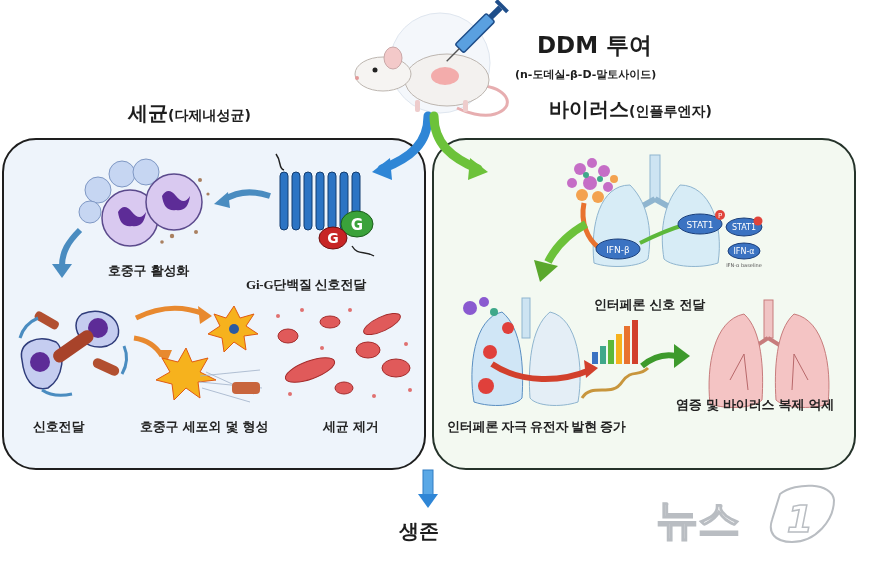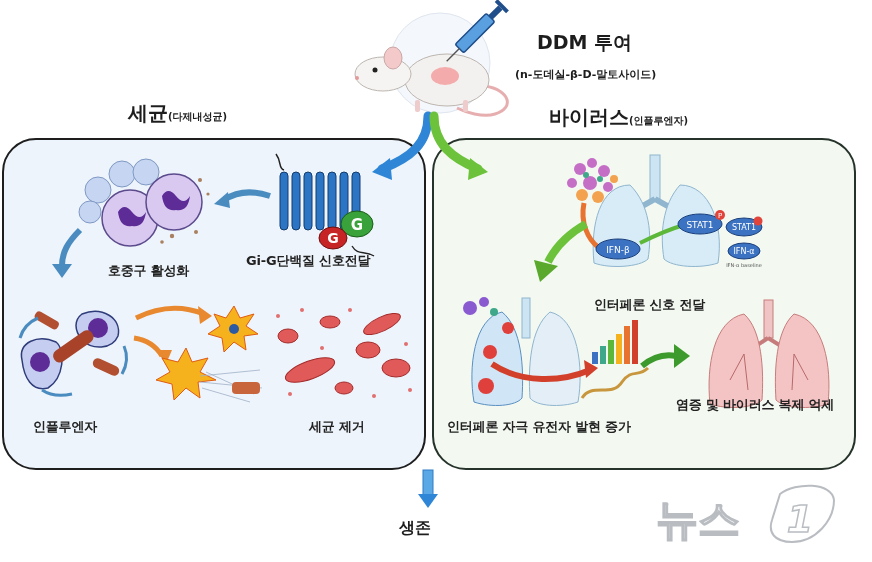--- a/index.html
+++ b/index.html
@@ -12,21 +12,21 @@
   .abs { position:absolute; }
   .panel {
     position:absolute; border:2px solid #1e1e1e; border-radius:34px;
     box-sizing:border-box;
   }
   .panel-left { left:2px; top:138px; width:424px; height:332px; background:#eef4fb; }
   .panel-right { left:432px; top:138px; width:424px; height:332px; background:#f3f9f1; border-color:#25332a; }
   .lbl { position:absolute; font-weight:bold; font-size:13px; color:#222; text-align:center; white-space:nowrap; letter-spacing:-0.2px; }
   .heading { position:absolute; font-weight:bold; color:#1d1d1d; white-space:nowrap; }
   .heading .big { font-size:20px; }
-  .heading .small { font-size:10px; }
+  .heading .small { font-size:14px; }
   svg { overflow:visible; }
 </style>
 </head>
 <body>
 
 <div class="abs" style="left:345px;top:8px;width:180px;height:110px;">
   <svg width="180" height="110" viewBox="0 0 180 110">
     <circle cx="95" cy="55" r="50" fill="#f4f7fb" stroke="#dfe6ef" stroke-width="1"></circle>
 
     <path d="M140 78 C165 82 170 100 150 106 C138 110 120 104 112 100" stroke="#e7aeb0" stroke-width="3" fill="none"></path>
@@ -45,27 +45,27 @@
 
     <g transform="rotate(-45 125 30)">
       <rect x="110" y="24" width="44" height="12" rx="2" fill="#5aa0e0" stroke="#1f4e8a" stroke-width="1.5"></rect>
       <rect x="154" y="27" width="14" height="6" fill="#1f4e8a"></rect>
       <rect x="168" y="22" width="4" height="16" fill="#1f4e8a"></rect>
       <line x1="110" y1="30" x2="92" y2="30" stroke="#555" stroke-width="1.4"></line>
     </g>
   </svg>
 </div>
 
-<div class="heading" style="left:537px;top:30px;font-size:19px;">DDM 투여</div>
+<div class="heading" style="left:537px;top:30px;font-size:23px;">DDM 투여</div>
 <div class="heading" style="left:515px;top:55px;font-size:11px;margin-top:12px;">(n-도데실-β-D-말토사이드)</div>
 
 <div class="heading" style="left:128px;top:100px;">
   <span class="big">세균</span><span class="small">(다제내성균)</span>
 </div>
-<div class="heading" style="left:549px;top:104px;">
+<div class="heading" style="left:549px;top:96px;">
   <span class="big">바이러스</span><span class="small">(인플루엔자)</span>
 </div>
 
 <div class="panel panel-left"></div>
 <div class="panel panel-right"></div>
 
 <div class="abs" style="left:370px;top:114px;width:120px;height:70px;">
   <svg width="120" height="70" viewBox="0 0 120 70">
     <path d="M58 2 C58 30 40 44 12 55" stroke="#2f86d6" stroke-width="9" fill="none" stroke-linecap="round"></path>
     <polygon points="2,58 20,44 22,66" fill="#2f86d6"></polygon>
@@ -86,21 +86,21 @@
       <rect x="68" y="20" width="8" height="58" rx="4"></rect>
       <rect x="80" y="20" width="8" height="58" rx="4"></rect>
     </g>
     <ellipse cx="85" cy="72" rx="16" ry="13" fill="#3aa23a" stroke="#1b5d1b"></ellipse>
     <text x="85" y="78" font-size="15" font-weight="bold" fill="#fff" text-anchor="middle" font-family="DejaVu Sans, sans-serif">G</text>
     <ellipse cx="61" cy="86" rx="14" ry="11" fill="#c72525" stroke="#6e1111"></ellipse>
     <text x="61" y="91" font-size="14" font-weight="bold" fill="#fff" text-anchor="middle" font-family="DejaVu Sans, sans-serif">G</text>
     <path d="M80 94 C86 104 92 98 102 104" stroke="#222" stroke-width="1.4" fill="none"></path>
   </svg>
 </div>
-<div class="lbl" style="left:246px;top:252px;">Gi-G단백질 신호전달</div>
+<div class="lbl" style="left:246px;top:276px;font-family:Liberation Serif, serif;">Gi-G단백질 신호전달</div>
 
 <div class="abs" style="left:212px;top:186px;width:60px;height:26px;">
   <svg width="60" height="26">
       <path d="M58 10 C40 4 24 6 12 14" stroke="#4a8cc0" stroke-width="6" fill="none"></path>
       <polygon points="2,18 16,6 18,22" fill="#4a8cc0"></polygon>
     </svg>
 </div>
 
 <div class="abs" style="left:70px;top:160px;width:150px;height:95px;">
   <svg width="150" height="95" viewBox="0 0 150 95">
@@ -139,41 +139,42 @@
     <rect x="38" y="42" width="46" height="13" rx="6" fill="#a8432a" transform="rotate(-35 61 48)"></rect>
     <rect x="22" y="18" width="26" height="9" rx="4" fill="#b24f30" transform="rotate(30 35 22)"></rect>
     <rect x="80" y="64" width="28" height="10" rx="5" fill="#b24f30" transform="rotate(25 94 69)"></rect>
     <g stroke="#4a8cc0" stroke-width="3" fill="none">
         <path d="M8 40 q4 -14 18 -20"></path>
         <path d="M112 48 q6 14 -2 28"></path>
         <path d="M60 96 q-18 4 -30 -4"></path>
       </g>
   </svg>
 </div>
-<div class="lbl" style="left:33px;top:418px;">인플루엔자</div>
+<div class="lbl" style="left:33px;top:418px;">신호전달</div>
 
 <div class="abs" style="left:130px;top:298px;width:140px;height:106px;">
   <svg width="140" height="106" viewBox="0 0 140 106">
     <path d="M6 20 C30 8 54 8 74 16" stroke="#e8892f" stroke-width="5" fill="none"></path>
       <polygon points="82,18 68,8 70,26" fill="#e8892f"></polygon>
     <path d="M4 40 C18 42 26 48 32 58" stroke="#e8892f" stroke-width="5" fill="none"></path>
       <polygon points="36,66 26,52 42,52" fill="#e8892f"></polygon>
     <polygon points="104,8 110,20 124,16 116,28 128,36 114,38 116,52 104,44 94,54 92,40 78,36 90,28 84,16 96,20" fill="#f6b21d" stroke="#e05a12"></polygon>
     <circle cx="104" cy="31" r="5" fill="#2b5aa3"></circle>
     <polygon points="56,50 62,64 78,60 70,74 86,82 68,84 70,100 56,90 44,102 42,86 26,82 40,74 32,60 48,64" fill="#f6b21d" stroke="#e05a12"></polygon>
     <g stroke="#9fb0c8" stroke-width="0.8">
         <line x1="70" y1="78" x2="130" y2="72"></line>
         <line x1="70" y1="84" x2="132" y2="90"></line>
         <line x1="72" y1="90" x2="120" y2="104"></line>
         <line x1="76" y1="74" x2="124" y2="96"></line>
       </g>
     <rect x="102" y="84" width="28" height="12" rx="4" fill="#c8653d"></rect>
   </svg>
 </div>
 <div class="lbl" style="left:140px;top:418px;line-height:17px;">
+  <div>호중구 세포외 덫 형성</div>
 </div>
 
 <div class="abs" style="left:270px;top:300px;width:145px;height:104px;">
   <svg width="145" height="104" viewBox="0 0 145 104">
     <g fill="#e05a5a" stroke="#a42b2b" stroke-width="1">
       <ellipse cx="40" cy="70" rx="26" ry="9" transform="rotate(-20 40 70)"></ellipse>
       <ellipse cx="112" cy="24" rx="20" ry="7" transform="rotate(-25 112 24)"></ellipse>
       <ellipse cx="98" cy="50" rx="12" ry="8"></ellipse>
       <ellipse cx="126" cy="68" rx="14" ry="9"></ellipse>
       <ellipse cx="60" cy="22" rx="10" ry="6"></ellipse>
@@ -185,21 +186,21 @@
         <circle cx="32" cy="10" r="2"></circle>
         <circle cx="80" cy="10" r="2"></circle>
         <circle cx="136" cy="44" r="2"></circle>
         <circle cx="20" cy="94" r="2"></circle>
         <circle cx="104" cy="96" r="2"></circle>
         <circle cx="52" cy="48" r="2"></circle>
         <circle cx="140" cy="90" r="2"></circle>
       </g>
   </svg>
 </div>
-<div class="lbl" style="left:309px;top:418px;">세균 제거</div>
+<div class="lbl" style="left:323px;top:418px;">세균 제거</div>
 
 <div class="abs" style="left:560px;top:155px;width:200px;height:118px;">
   <svg width="200" height="118" viewBox="0 0 200 118">
     <rect x="90" y="0" width="10" height="44" fill="#cde4f2" stroke="#8fb5cf"></rect>
     <path d="M95 44 L70 58 M95 44 L120 58" stroke="#8fb5cf" stroke-width="6"></path>
     <path d="M70 30 C40 30 30 70 34 108 C50 114 80 112 88 104 C92 80 90 50 70 30z" fill="#d7ecf6" stroke="#8fb5cf"></path>
     <path d="M120 30 C150 30 164 70 158 108 C140 114 112 112 104 104 C100 80 102 50 120 30z" fill="#d7ecf6" stroke="#8fb5cf"></path>
     <g fill="#c56ec6">
         <circle cx="20" cy="14" r="6"></circle>
         <circle cx="32" cy="8" r="5"></circle>
@@ -265,21 +266,21 @@
         <rect x="130" y="54" width="6" height="12" fill="#3b73c2"></rect>
         <rect x="138" y="48" width="6" height="18" fill="#3fa88a"></rect>
         <rect x="146" y="42" width="6" height="24" fill="#5db83a"></rect>
         <rect x="154" y="36" width="6" height="30" fill="#f6b21d"></rect>
         <rect x="162" y="28" width="6" height="38" fill="#e8722f"></rect>
         <rect x="170" y="22" width="6" height="44" fill="#d2402c"></rect>
       </g>
     <path d="M120 100 C130 84 150 100 160 84 C170 70 176 80 186 70" stroke="#c8963d" stroke-width="3" fill="none"></path>
   </svg>
 </div>
-<div class="lbl" style="left:447px;top:418px;">인터페론 자극 유전자 발현 증가</div>
+<div class="lbl" style="left:447px;top:418px;font-family:Liberation Serif, serif;">인터페론 자극 유전자 발현 증가</div>
 
 <div class="abs" style="left:640px;top:342px;width:52px;height:30px;">
   <svg width="52" height="30">
       <path d="M2 24 C14 14 26 12 36 14" stroke="#3d9a2c" stroke-width="6" fill="none"></path>
       <polygon points="50,14 34,2 34,26" fill="#3d9a2c"></polygon>
     </svg>
 </div>
 
 <div class="abs" style="left:700px;top:300px;width:140px;height:110px;">
   <svg width="140" height="110" viewBox="0 0 140 110">
@@ -293,21 +294,21 @@
   </svg>
 </div>
 <div class="lbl" style="left:676px;top:396px;">염증 및 바이러스 복제 억제</div>
 
 <div class="abs" style="left:418px;top:470px;width:20px;height:40px;">
   <svg width="20" height="40">
       <rect x="5" y="0" width="10" height="26" fill="#5aa8e6" stroke="#2f7cc4"></rect>
       <polygon points="0,24 20,24 10,38" fill="#2f86d6"></polygon>
     </svg>
 </div>
-<div class="heading" style="left:399px;top:518px;font-size:16px;text-align:center;">생존</div>
+<div class="heading" style="left:399px;top:518px;font-size:20px;text-align:center;">생존</div>
 
 <div class="abs" style="left:656px;top:482px;width:190px;height:64px;">
   <svg width="190" height="64" viewBox="0 0 190 64">
     <text x="0" y="52" font-size="42" font-weight="bold" fill="#ffffff" stroke="#b9bdc2" stroke-width="1.5" font-family="DejaVu Sans, sans-serif">뉴스</text>
     <path d="M124 12 C140 0 176 0 178 18 C178 38 160 60 136 60 C118 60 112 50 116 38 Z" fill="#ffffff" stroke="#b9bdc2" stroke-width="2"></path>
     <text x="144" y="50" font-size="38" font-weight="bold" font-style="italic" fill="#ffffff" stroke="#b9bdc2" stroke-width="1.5" text-anchor="middle" font-family="DejaVu Sans, sans-serif">1</text>
   </svg>
 </div>
 
 </body></html>

